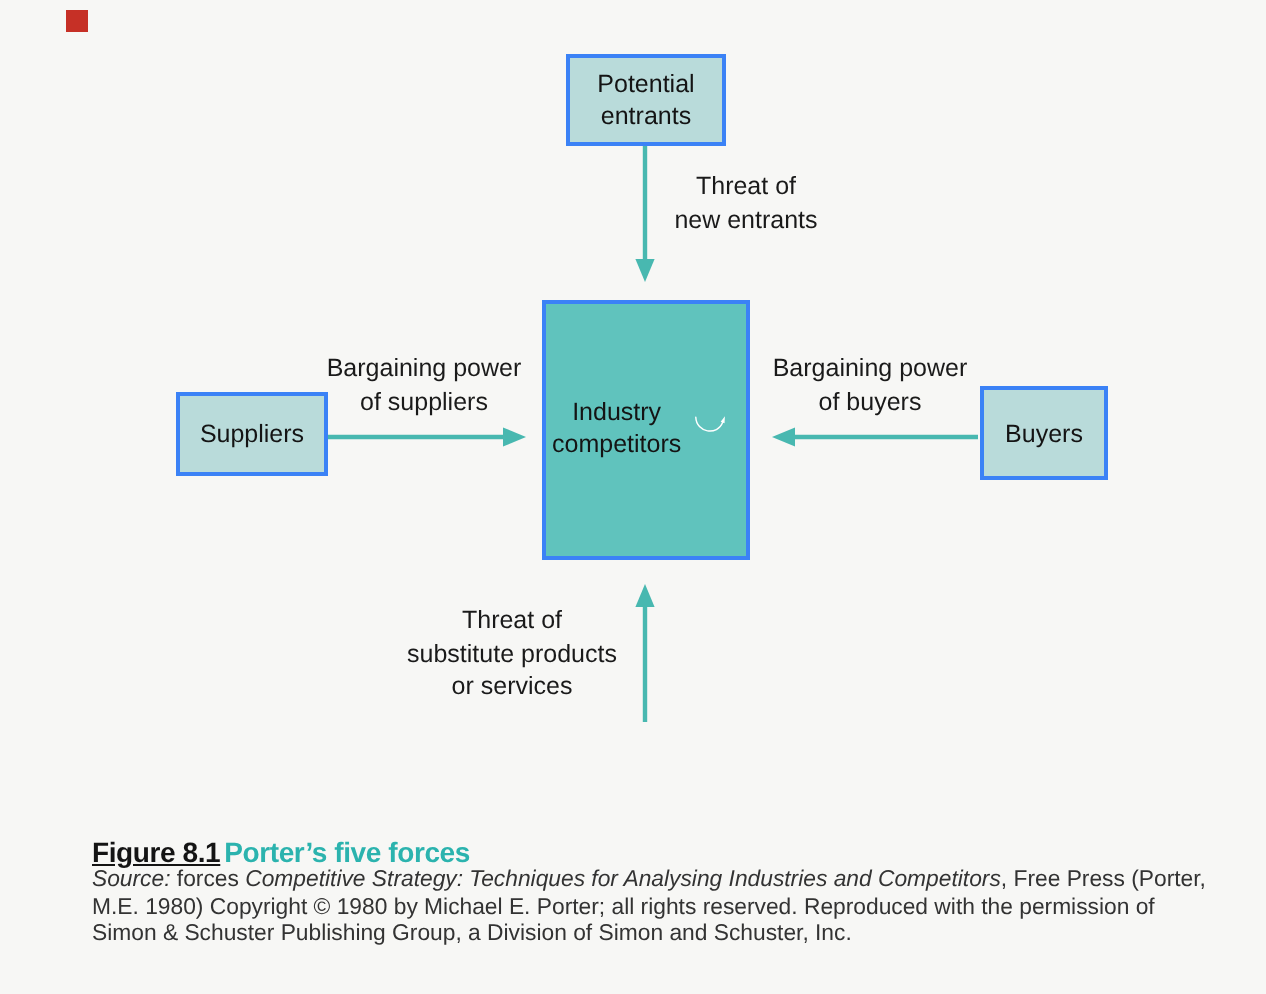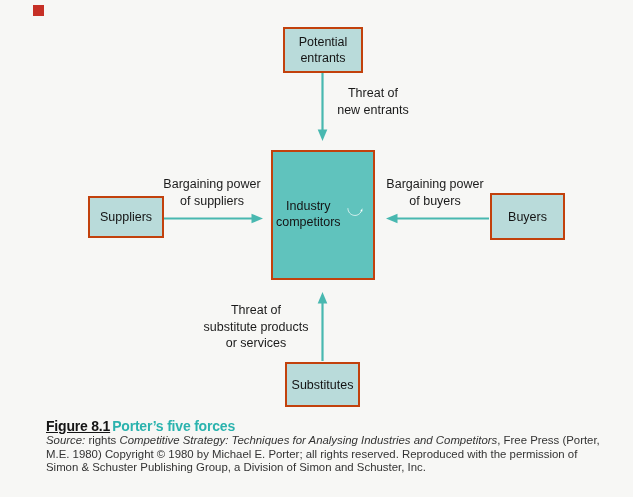--- a/index.html
+++ b/index.html
@@ -9,28 +9,28 @@
     background:#f7f7f5;
     font-family:"Liberation Sans","DejaVu Sans",sans-serif;
     color:#1a1a1a;
   }
   .marker {
     position:absolute; left:33px; top:5px; width:11px; height:11px;
     background:#c63026;
   }
   .box {
     position:absolute; box-sizing:border-box;
-    border:2px solid #c2410c; background:#b9dbda;
+    border:2px solid #3b82f6; background:#b9dbda;
     display:flex; align-items:center; justify-content:center;
     text-align:center; font-size:12.5px; line-height:16px;
     white-space:pre-line; color:#141414;
   }
   .box-potential    { left:283px; top:27px;  width:80px;  height:46px; }
   .box-suppliers    { left:88px;  top:196px; width:76px;  height:42px; }
-  .box-buyers       { left:490px; top:193px; width:75px;  height:47px; }
+  .box-buyers       { left:490px; top:193px; width:64px;  height:47px; }
   .box-substitutes  { left:285px; top:362px; width:75px;  height:45px; }
   .box-center {
     left:271px; top:150px; width:104px; height:130px;
     background:#60c3bd;
     justify-content:space-between;
     padding:10px 3px 12px 3px;
   }
   .curve-svg { display:block; margin:0 auto; }
   .force-label {
     position:absolute; text-align:center;
@@ -79,21 +79,20 @@
     <g stroke="#48b8b0" fill="#48b8b0">
       <line x1="322.5" y1="361" x2="322.5" y2="303" stroke-width="2.2"></line>
       <polygon points="322.5,292 317.7,303.5 327.3,303.5" stroke="none"></polygon>
     </g>
   </svg>
 
   <div class="box box-potential">Potential
 entrants</div>
   <div class="box box-suppliers">Suppliers</div>
   <div class="box box-buyers">Buyers</div>
-  <div class="box box-substitutes">Substitutes</div>
 
   <div class="box box-center">
     <div>Industry
 competitors</div>
     <svg class="curve-svg" width="98" height="42" viewBox="0 0 98 42">
       <path d="M 23 3 C 24 29, 59 35, 68 11" stroke="#ffffff" stroke-width="2.4" fill="none" stroke-linecap="round"></path>
       <polygon points="71.5,1.5 70.9,13 64.5,10.6" fill="#ffffff"></polygon>
     </svg>
   </div>
 
@@ -106,19 +105,19 @@
   <div class="force-label lbl-substitutes">Threat of
 substitute products
 or services</div>
 
   <div class="caption">
     <span class="fig-num">Figure 8.1</span><span class="fig-title">Porter’s five forces</span>
   </div>
 
   <div class="source">
     <div class="line">
-      <span class="it">Source:</span><span> rights </span><span class="it">Competitive Strategy: Techniques for Analysing Industries and Competitors</span><span>, Free Press (Porter,</span>
+      <span class="it">Source:</span><span> forces </span><span class="it">Competitive Strategy: Techniques for Analysing Industries and Competitors</span><span>, Free Press (Porter,</span>
     </div>
     <div class="line">M.E. 1980) Copyright © 1980 by Michael E. Porter; all rights reserved. Reproduced with the permission of</div>
     <div class="line">Simon &amp; Schuster Publishing Group, a Division of Simon and Schuster, Inc.</div>
   </div>
 
 </div>
 
 </body></html>

